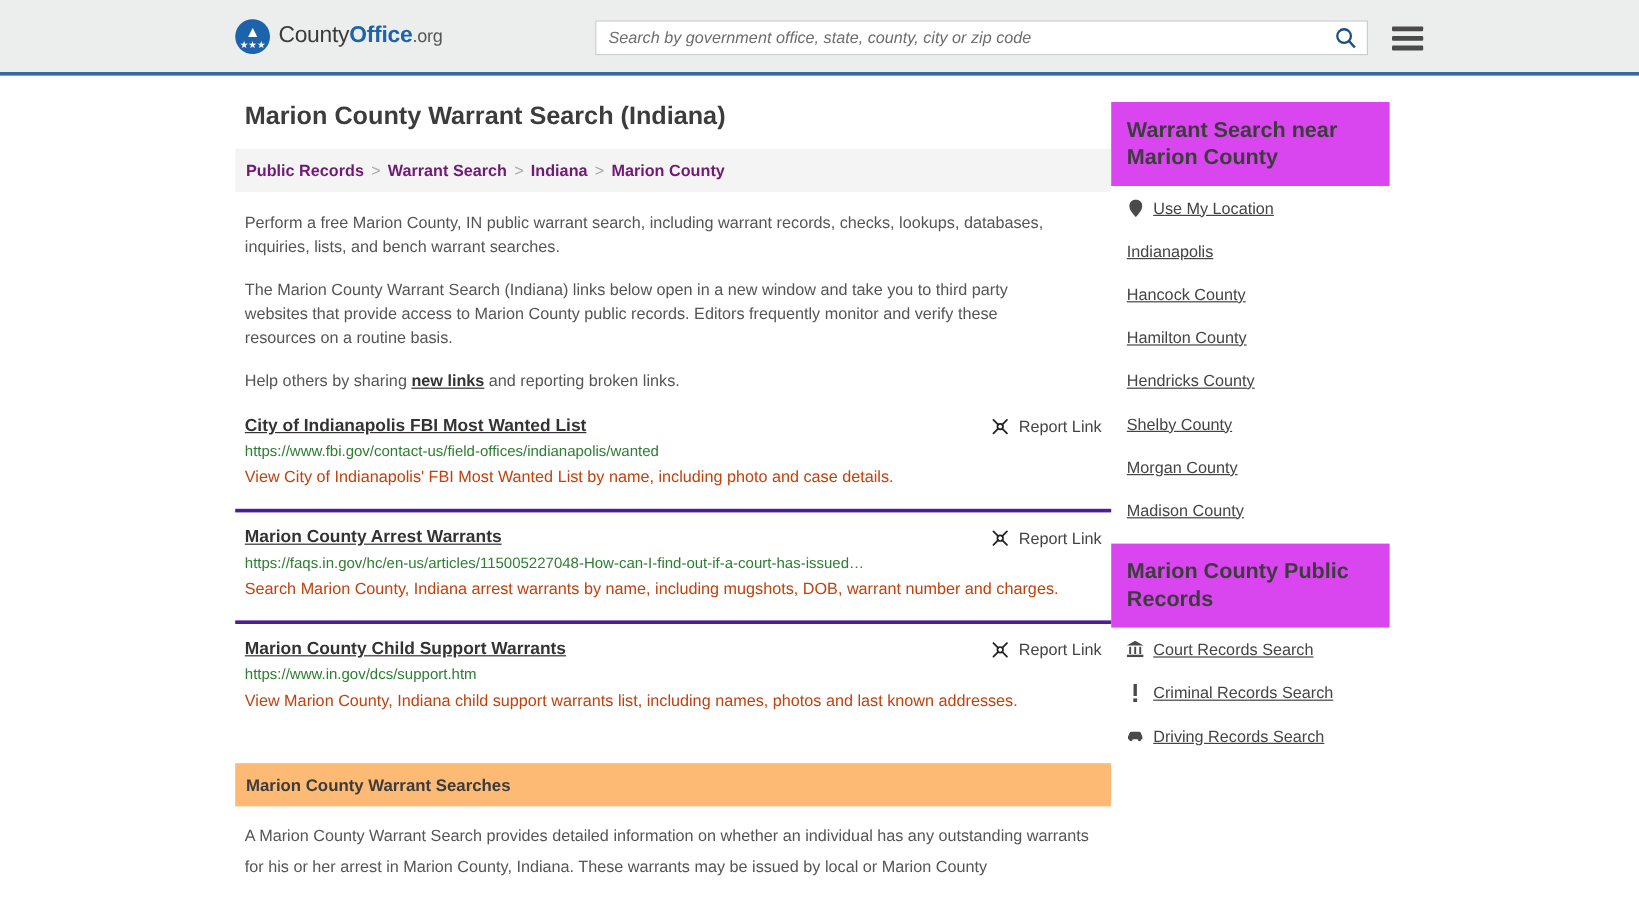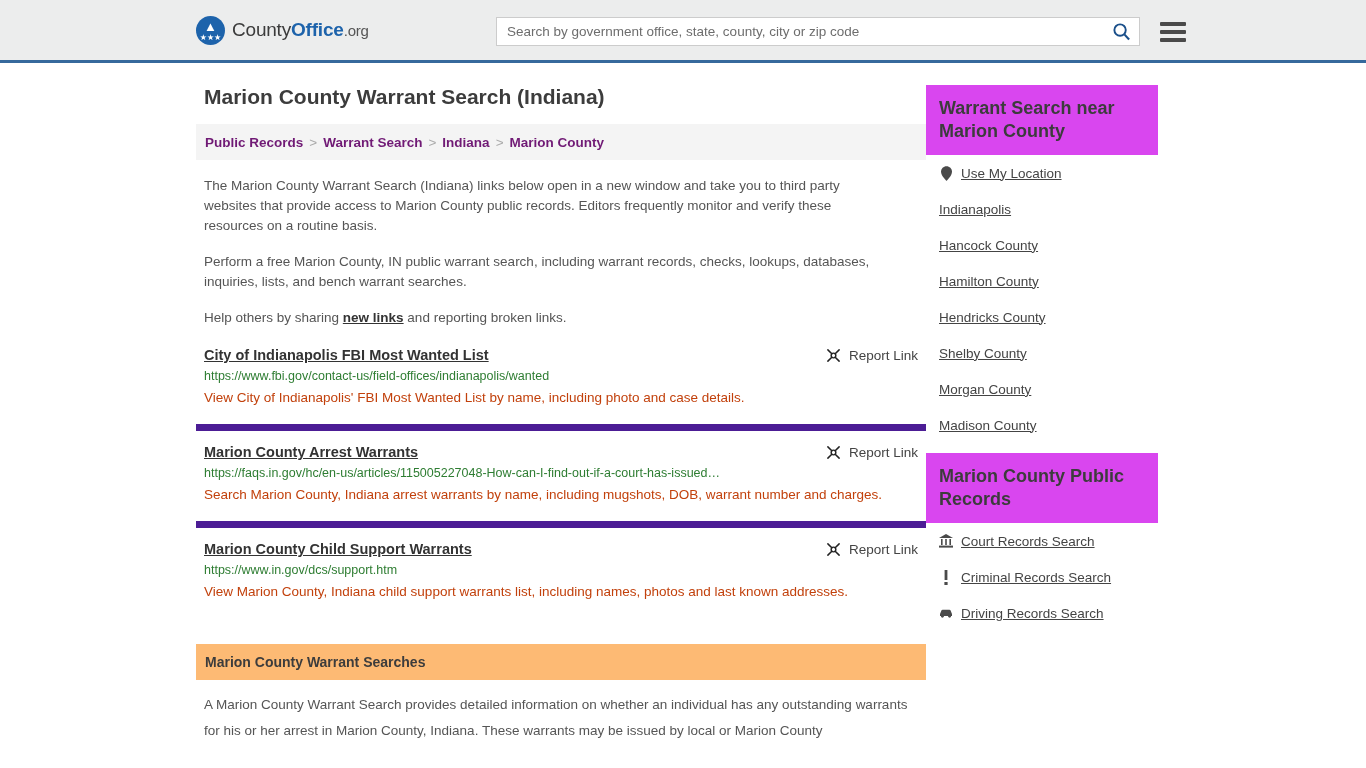--- a/index.html
+++ b/index.html
@@ -68,20 +68,21 @@
     align-items: center;
   }
   .search-input {
     flex: 1;
     border: none; outline: none;
     font-size: 13.5px;
     color: #b91c1c;
     padding: 0 10px;
     background: transparent;
     font-family: "Liberation Sans", sans-serif;
+    font-style: italic;
   }
   .search-input::placeholder { color: #6d6d6d; }
   .search-btn {
     width: 36px;
     border: none; background: transparent;
     display: flex; align-items: center; justify-content: center;
     cursor: pointer;
     padding: 0;
   }
   .hamburger {
@@ -137,21 +138,21 @@
     margin: 16px 0 0 8px;
     width: 700px;
   }
   .intro-p.narrow { width: 672px; }
   .intro-p a { color: #333; text-decoration: underline; font-weight: bold; }
 
   
   .results { margin-top: 19px; }
   .result {
     padding: 0 8px 13px 8px;
-    border-bottom: 7px solid #4c1d95;
+    border-bottom: 3px solid #4c1d95;
     margin-bottom: 13px;
   }
   .result:last-child { border-bottom: none; }
   .result-head {
     display: flex;
     align-items: flex-start;
     justify-content: space-between;
   }
   .result-title {
     font-size: 14.5px;
@@ -273,22 +274,22 @@
       <div class="breadcrumb">
         <a href="#">Public Records</a>
         <span class="sep">&gt;</span>
         <a href="#">Warrant Search</a>
         <span class="sep">&gt;</span>
         <a href="#">Indiana</a>
         <span class="sep">&gt;</span>
         <a href="#">Marion County</a>
       </div>
 
+      <p class="intro-p">Perform a free Marion County, IN public warrant search, including warrant records, checks, lookups, databases, inquiries, lists, and bench warrant searches.</p>
       <p class="intro-p narrow">The Marion County Warrant Search (Indiana) links below open in a new window and take you to third party websites that provide access to Marion County public records. Editors frequently monitor and verify these resources on a routine basis.</p>
-      <p class="intro-p">Perform a free Marion County, IN public warrant search, including warrant records, checks, lookups, databases, inquiries, lists, and bench warrant searches.</p>
       <p class="intro-p"><span>Help others by sharing </span><a href="#">new links</a><span> and reporting broken links.</span></p>
 
       <div class="results">
 
         <div class="result">
           <div class="result-head">
             <a class="result-title" href="#">City of Indianapolis FBI Most Wanted List</a>
             <span class="report-link">
               <svg class="brokenlink-icon" viewBox="0 0 16 16">
                 <path d="M2 2 L6.2 6.2 M9.8 9.8 L14 14 M14 2 L9.8 6.2 M6.2 9.8 L2 14" stroke="#222" stroke-width="1.6" fill="none" stroke-linecap="round"></path>

